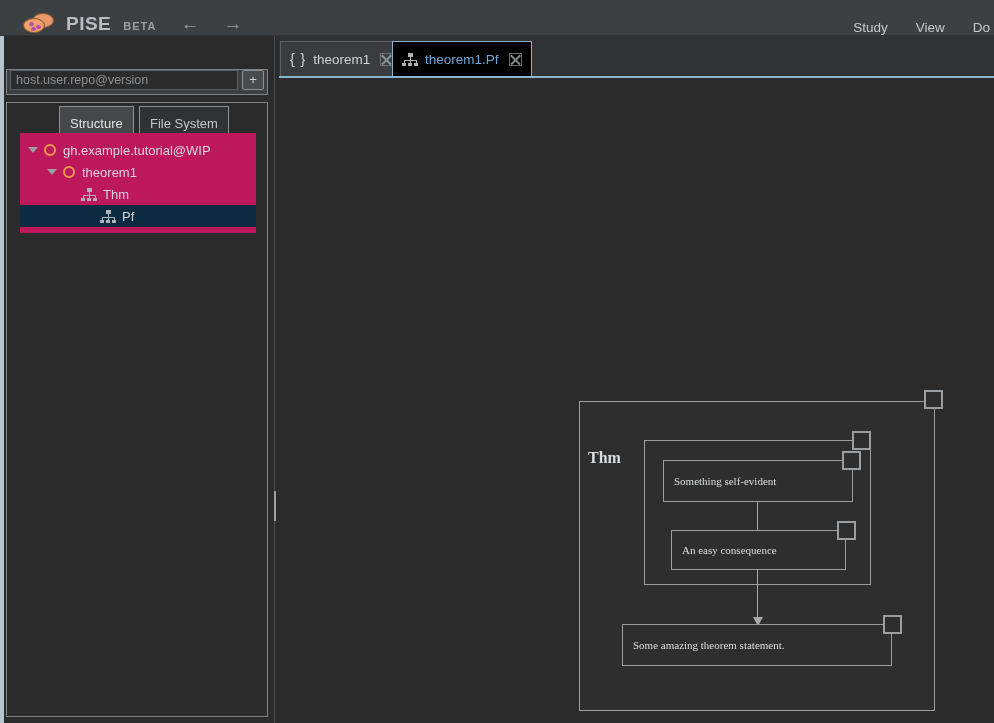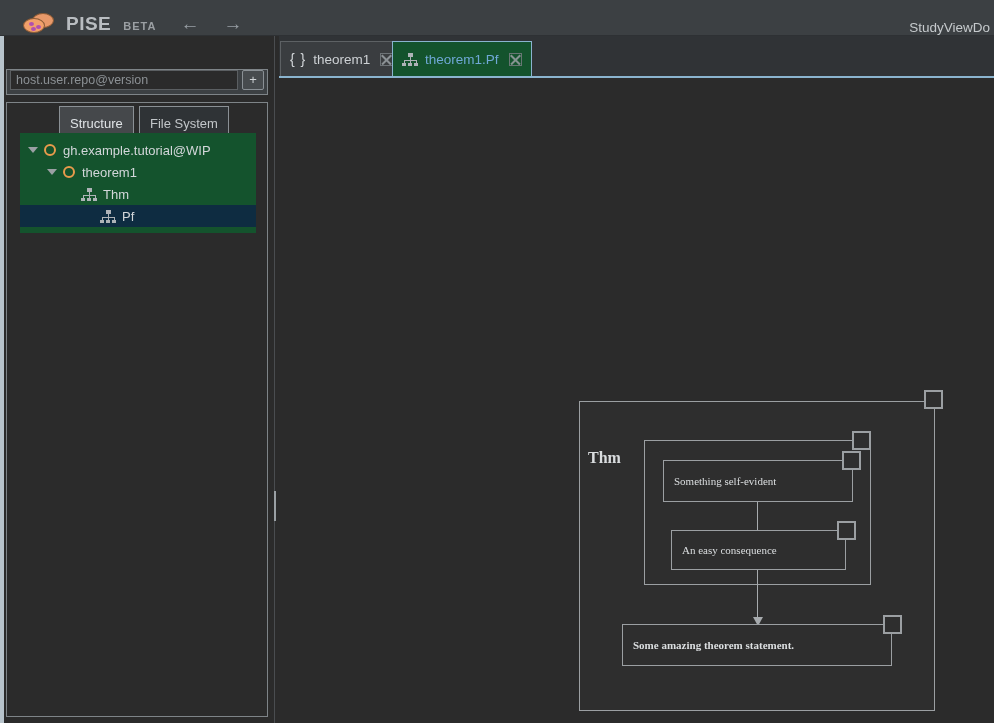--- a/index.html
+++ b/index.html
@@ -35,21 +35,21 @@
   }
   #brand-beta {
     color: #9b9fa3; font-size: 11px; font-weight: bold; letter-spacing: 1px;
     margin-left: 2px; align-self: center; padding-top: 4px;
   }
   .navarrow {
     color: #9aa0a6; font-size: 19px; margin-left: 14px; line-height: 1;
     padding-bottom: 2px; cursor: pointer;
   }
   #menubar {
-    margin-left: auto; display: flex; align-items: center; 
+    margin-left: auto; display: flex; align-items: center; gap: 28px;
     padding-right: 4px; color: #c6cacd; font-size: 13.5px;
   }
   #menubar span { cursor: pointer; }
 
   
   #sidebar {
     position: absolute; left: 0; top: 36px; width: 275px; height: 687px;
     background: #2b2b2b;
   }
   #sidebar-edge {
@@ -103,21 +103,21 @@
     display: flex; align-items: center;
     font-size: 13px; border: 1px solid #8a9095; border-bottom: none;
     cursor: pointer;
     margin-left: 48px;
   }
   .sub-tab.active { background: #45484b; color: #dfe3e6; left: 0; }
   .sub-tab.inactive { background: #2f3336; color: #c2c6c9; left: 80px; }
 
   #tree {
     position: absolute; left: 13px; top: 30px; width: 236px; height: 100px;
-    background: #14532d;
+    background: #be185d;
     padding: 6px 0 0 0;
   }
   .tree-row {
     height: 22px; display: flex; align-items: center;
     color: #d3d7da; font-size: 13px; cursor: pointer;
   }
   .tree-row.selected { background: #0e2c41; }
   .caret {
     width: 0; height: 0; border-left: 5px solid transparent;
     border-right: 5px solid transparent; border-top: 6px solid #9ba0a4;
@@ -154,21 +154,21 @@
   #tabbar {
     position: absolute; left: 0; top: 0; width: 715px; height: 42px;
     background: #303336; border-bottom: 2px solid #8ab4cf;
   }
   .etab {
     position: absolute; bottom: 0; height: 35px; display: flex; align-items: center;
     padding: 0 9px; gap: 7px; font-size: 13.5px; cursor: pointer;
     border: 1px solid #5d6164; border-bottom: none;
   }
   .etab.inactive { left: 1px; background: #3a3d40; color: #cdd1d4; }
-  .etab.active { left: 113px; background: #14532d; color: #6fa8d6; border-color: #8ab4cf; }
+  .etab.active { left: 113px; background: #000000; color: #6fa8d6; border-color: #8ab4cf; }
   .tab-close {
     width: 13px; height: 13px; margin-left: 3px; position: relative;
     border: 1px solid #777d81; opacity: .85; cursor: pointer;
   }
   .tab-close::before, .tab-close::after {
     content: ''; position: absolute; left: -1px; top: 5px; width: 13px; height: 1.5px;
     background: #9aa0a4;
   }
   .tab-close::before { transform: rotate(45deg); }
   .tab-close::after { transform: rotate(-45deg); }
@@ -332,17 +332,17 @@
     <div class="arrowhead" style="left:474px; top:455px;"></div>
 
     <div class="dbox filled" style="left:392px; top:452px; width:175px; height:40px;"></div>
     <div class="node-text" style="left:392px; top:452px; width:175px; height:40px;">An easy consequence</div>
     <div class="handle" style="left:558px; top:443px;"></div>
 
     <div class="arrow" style="left:478px; top:492px; height:54px;"></div>
     <div class="arrowhead" style="left:474px; top:539px;"></div>
 
     <div class="dbox filled" style="left:343px; top:546px; width:270px; height:42px;"></div>
-    <div class="node-text" style="left:343px; top:546px; width:270px; height:42px;font-weight:bold;">Some amazing theorem statement.</div>
+    <div class="node-text" style="left:343px; top:546px; width:270px; height:42px;">Some amazing theorem statement.</div>
     <div class="handle" style="left:604px; top:537px;"></div>
 
   </div>
 </div>
 
 </body></html>

